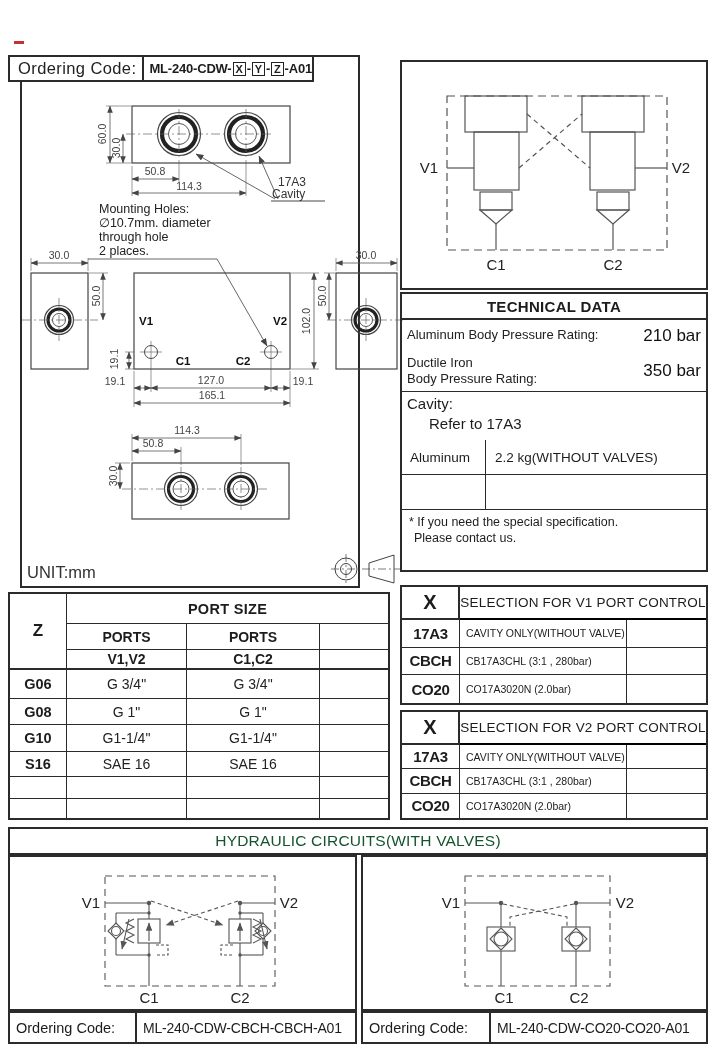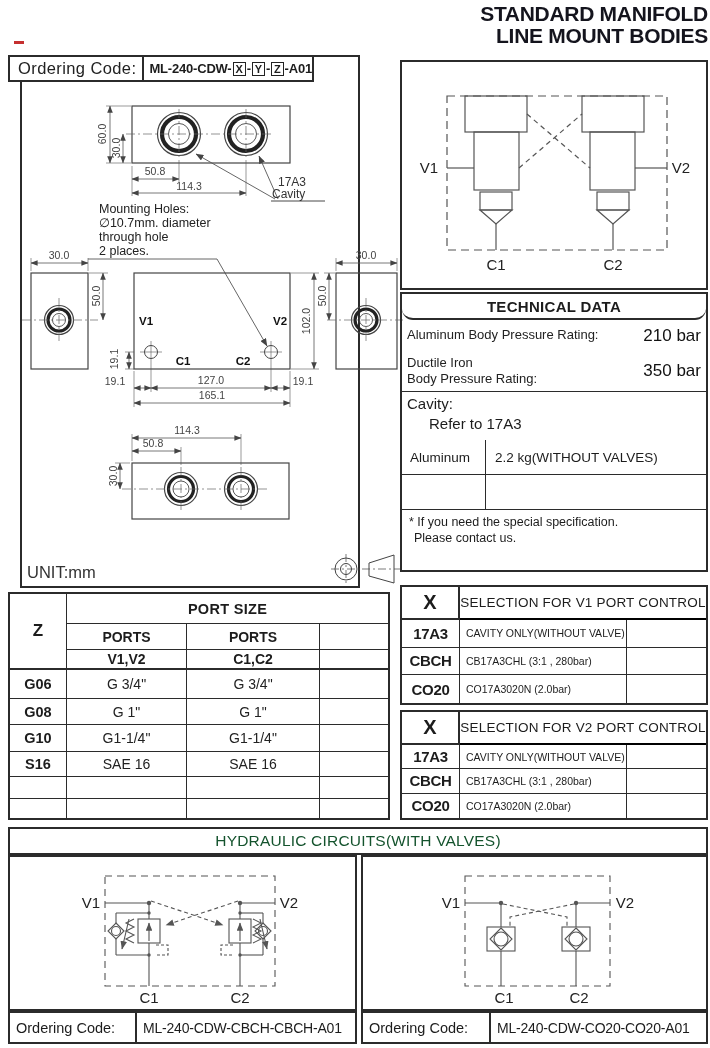--- a/index.html
+++ b/index.html
@@ -17,21 +17,21 @@
   .lbox { display:inline-block; border:1.5px solid #222; padding:0 2px; font-size:11px; line-height:12px; margin:0 1px; }
 
   
   .leftbox { left:20px; top:55px; width:340px; height:533px; }
 
   
   .schembox { left:400px; top:60px; width:308px; height:230px; }
 
   
   .tech { left:400px; top:292px; width:308px; height:280px; display:flex; flex-direction:column; }
-  .tech .hd { height:26px; border-bottom:2px solid #2b2b2b; font-weight:bold; font-size:15px; display:flex; align-items:center; justify-content:center; letter-spacing:0.3px;border-radius:11px; }
+  .tech .hd { height:26px; border-bottom:2px solid #2b2b2b; font-weight:bold; font-size:15px; display:flex; align-items:center; justify-content:center; letter-spacing:0.3px; }
   .tech .r1 { height:31px; display:flex; align-items:center; padding:0 5px;gap:36px; }
   .tech .r2 { height:41px; display:flex; align-items:center; padding:0 5px; border-bottom:1.5px solid #2b2b2b; }
   .tech .rl { flex:1; font-size:13px; color:#222; line-height:1.25; }
   .tech .rv { font-size:17px; color:#111; white-space:nowrap; }
   .tech .cav { height:48px; padding:3px 5px 0 5px; font-size:15px; }
   .tech .cav .ind { padding-left:22px; padding-top:3px; }
   .tech .note1 { height:22px; font-size:12.5px; padding-left:7px; border-bottom:1.5px solid #2b2b2b; display:flex; align-items:center; }
   .tech .wrow { height:35px; display:flex; border-bottom:1.5px solid #2b2b2b; }
   .tech .wrow .c1 { width:84px; border-right:1.5px solid #2b2b2b; display:flex; align-items:center; padding-left:8px; font-size:13.5px; }
   .tech .wrow .c2 { flex:1; display:flex; align-items:center; padding-left:9px; font-size:13.5px; }
@@ -74,24 +74,20 @@
   svg .dimt { fill:#444; font-size:10.5px; }
   svg .lab { fill:#111; font-weight:bold; font-size:11.5px; }
   svg .note { fill:#222; font-size:12.5px; }
   svg .port { fill:#222; font-size:15px; }
 </style>
 </head>
 <body>
 
 <div id="page">
 
-  <div class="abs title">
-    <div>STANDARD MANIFOLD</div>
-    <div>LINE MOUNT BODIES</div>
-  </div>
   <div class="abs redmark"></div>
 
   <div class="abs box leftbox">
     <svg width="385" height="503" viewBox="0 0 385 503" style="position:absolute;left:0;top:25px;">
       <defs>
         <marker id="arr" viewBox="0 0 10 8" refX="9.5" refY="4" markerWidth="9" markerHeight="7" orient="auto-start-reverse">
           <path d="M0,0 L10,4 L0,8 z" fill="#444"></path>
         </marker>
       </defs>
 

